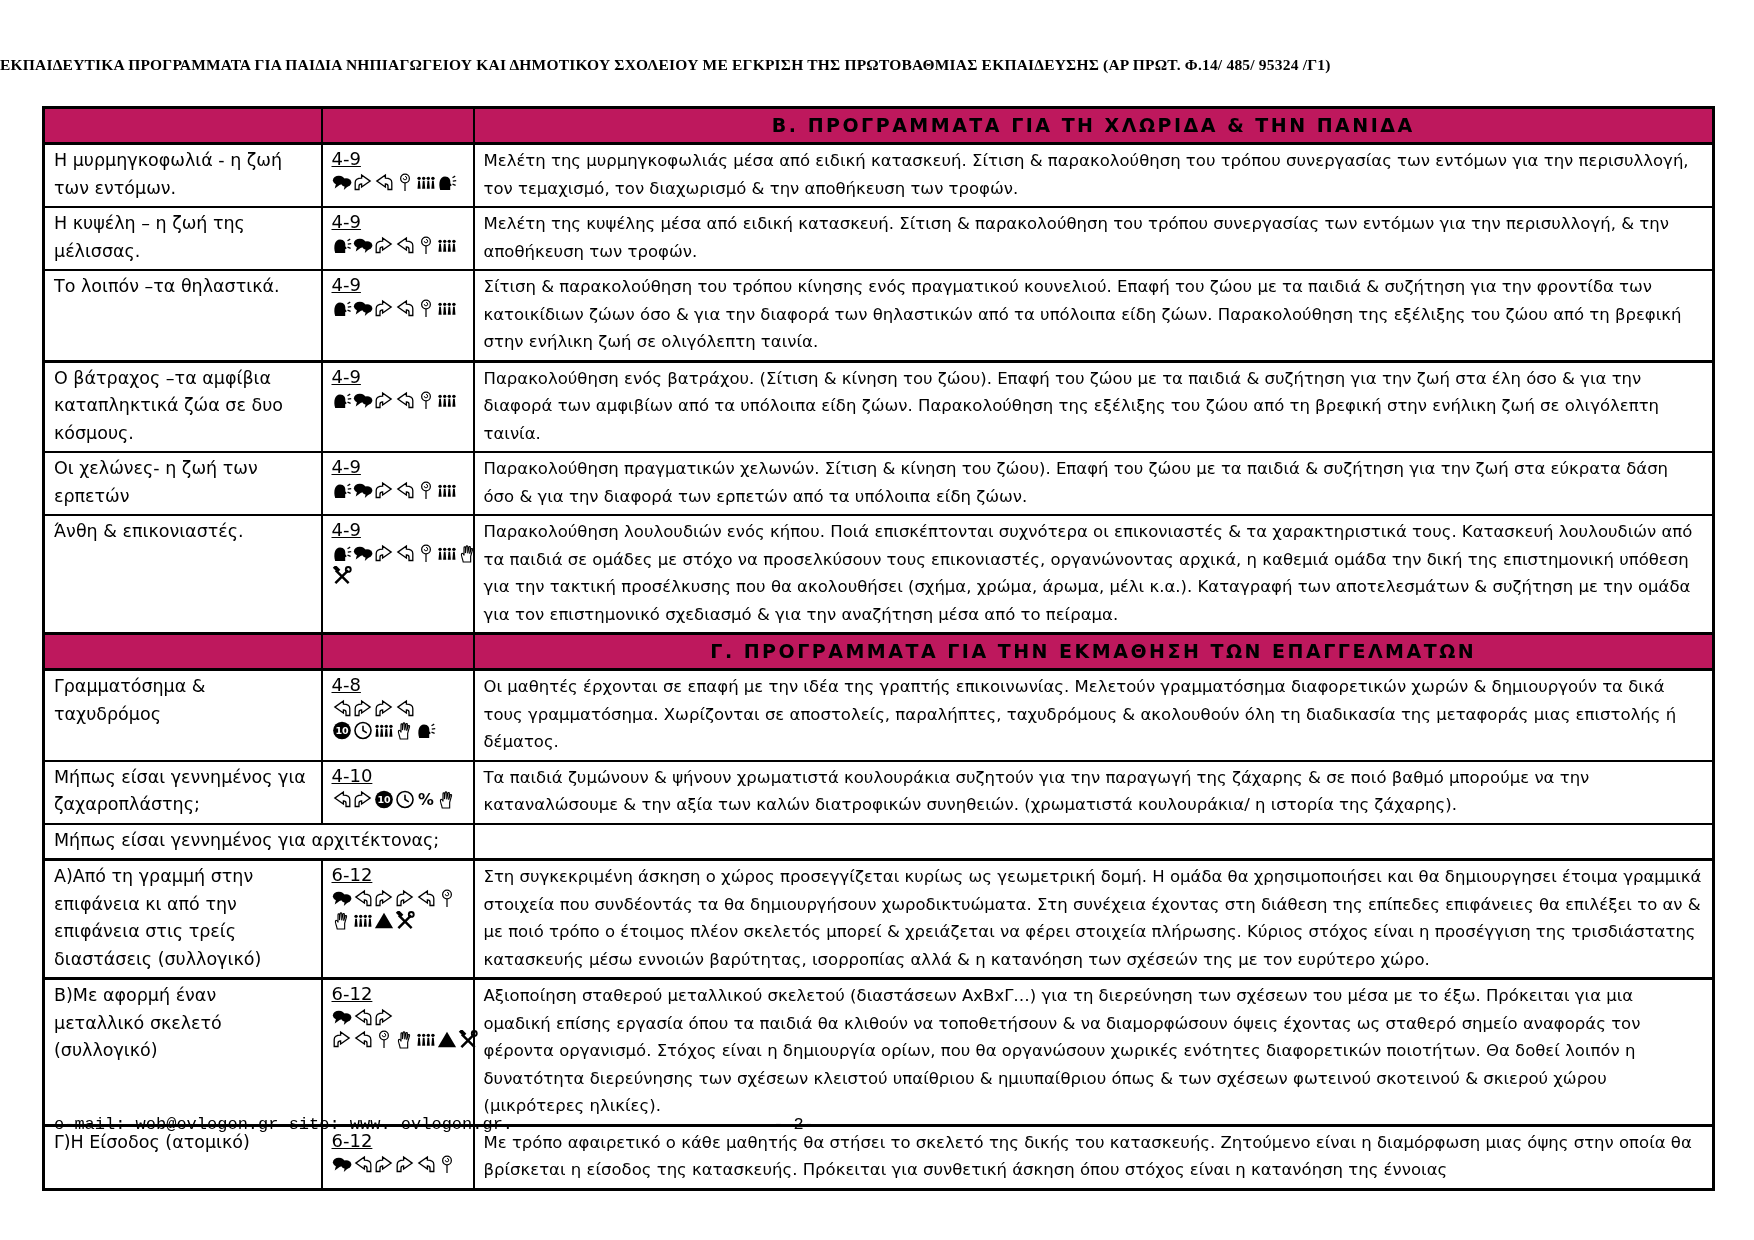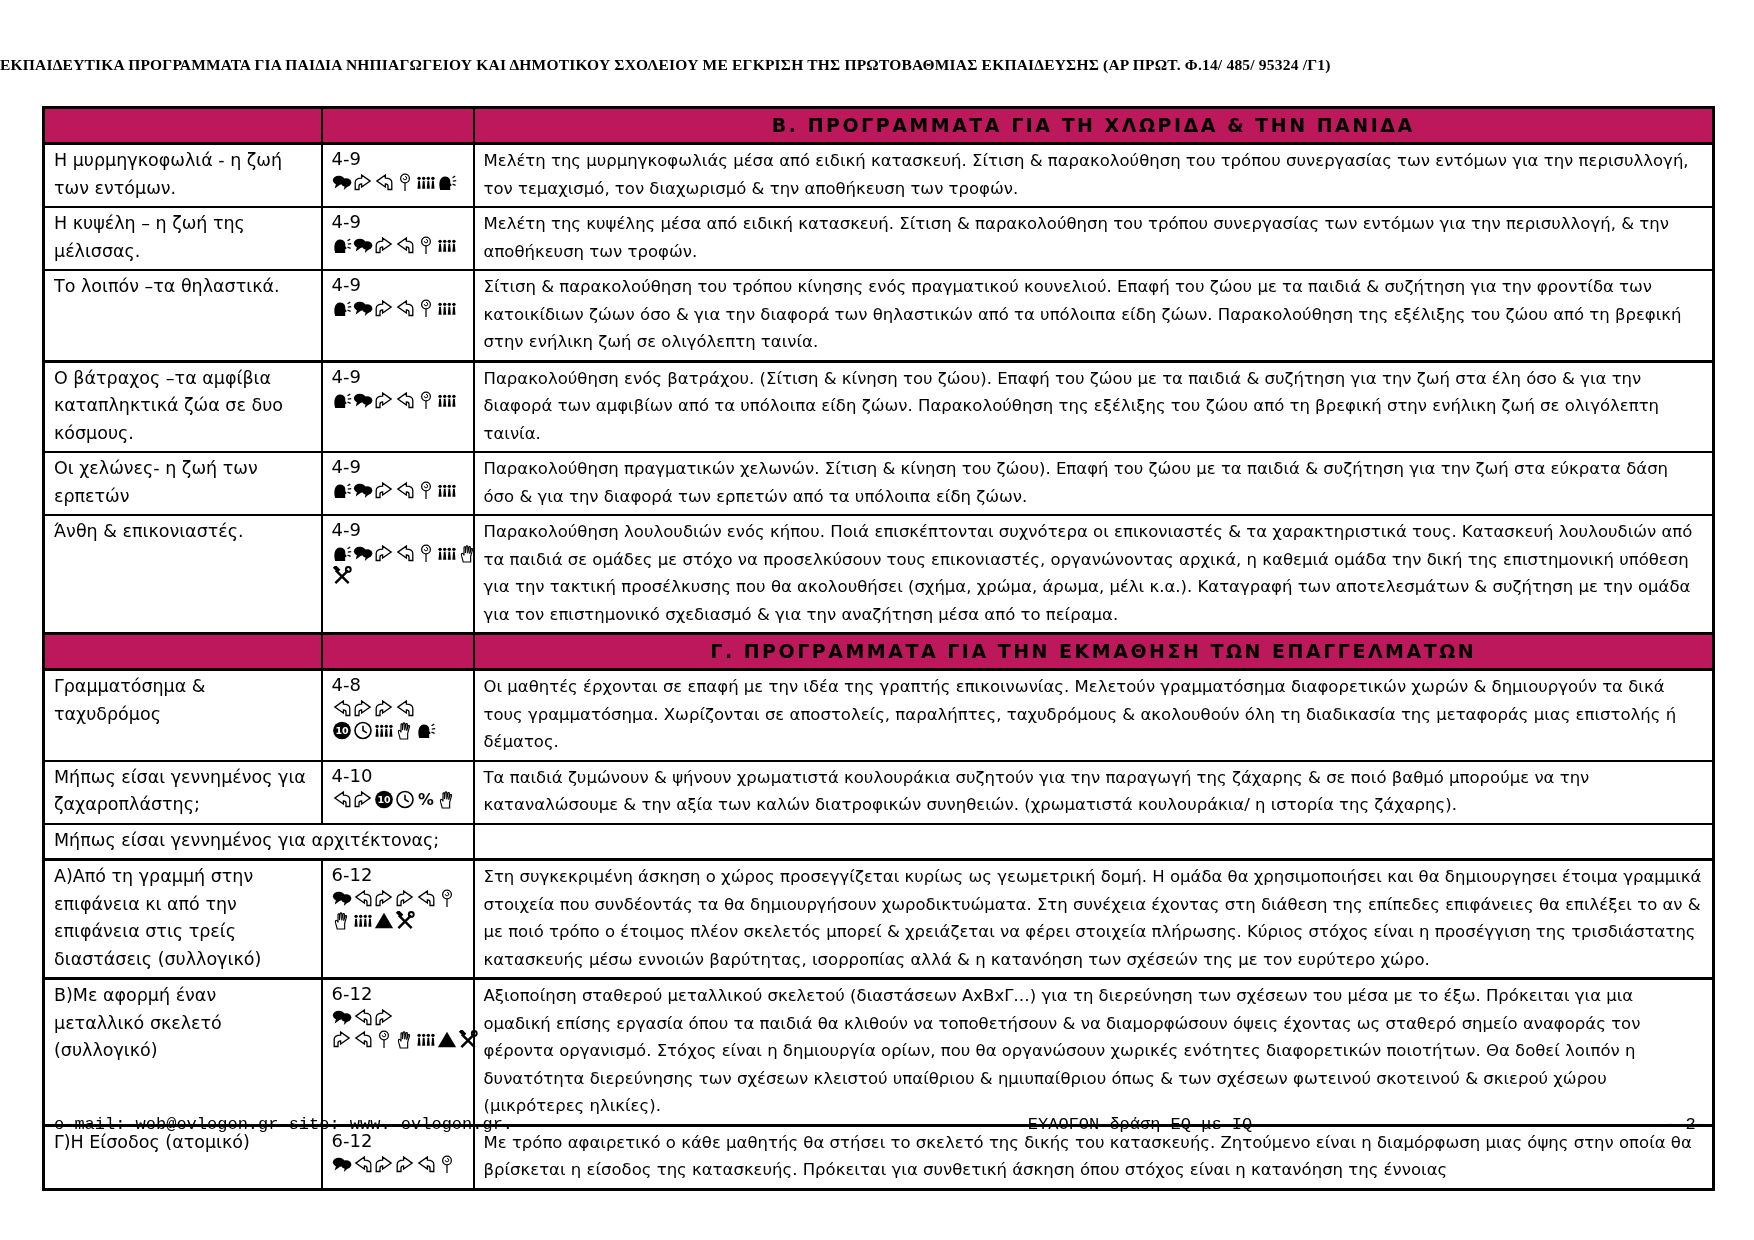--- a/index.html
+++ b/index.html
@@ -23,21 +23,21 @@
   }
   tr.section td{
     background:#be185d;border-top:3px solid #000;border-bottom:3px solid #000;
     padding-top:1px;padding-bottom:2px;
   }
   td.section-title{
     text-align:center;font-weight:bold;font-size:19px;letter-spacing:2.5px;
     line-height:30px;
   }
   tr.thick-top td{border-top:3px solid #000;}
-  .age{font-size:18px;line-height:24px;display:block;}
+  .age{font-size:18px;line-height:24px;display:block;text-decoration:underline;}
   .icon-line{display:block;line-height:22px;white-space:nowrap;}
   .icon{display:inline-block;width:20px;height:19px;vertical-align:-4px;margin:0 1px 0 0;}
   .icon svg{width:100%;height:100%;}
   .prog-name{font-size:17.5px;}
   .desc{font-size:16.5px;line-height:27.5px;}
   .span-name{font-size:17.5px;}
   .footer{
     position:absolute;left:42px;top:1115px;width:1670px;
     font-family:Liberation Mono, monospace;font-size:17px;
     display:flex;align-items:center;
@@ -568,15 +568,14 @@
         </td>
         <td>
           <div class="desc">Με τρόπο αφαιρετικό ο κάθε μαθητής θα στήσει το σκελετό της δικής του κατασκευής. Ζητούμενο είναι η διαμόρφωση μιας όψης στην οποία θα βρίσκεται η είσοδος της κατασκευής. Πρόκειται για συνθετική άσκηση όπου στόχος είναι η κατανόηση της έννοιας</div>
         </td>
       </tr>
     </tbody>
 </table>
 
 <div class="footer">
   <div class="contact">e-mail: web@evlogon.gr   site: www. evlogon.gr.</div>
-  <div class="center">ΕΥΛΟΓΟΝ δράση EQ με IQ</div>
   <div class="pageno">- 2-</div>
 </div>
 
 </body></html>

